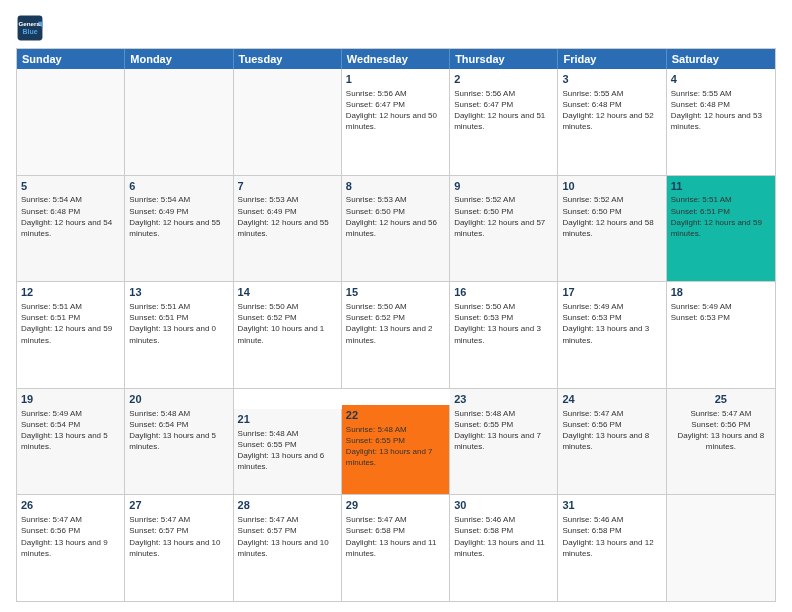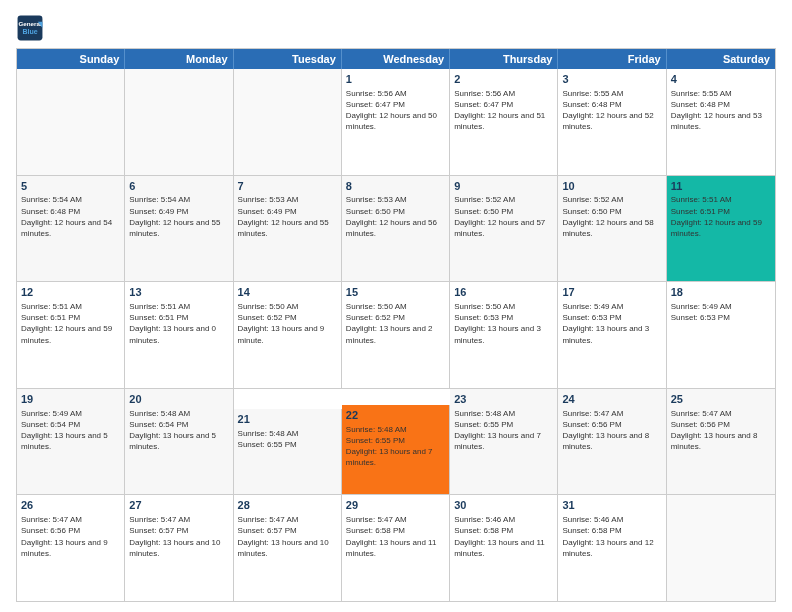--- a/index.html
+++ b/index.html
@@ -54,21 +54,21 @@
       display: grid;
       grid-template-columns: repeat(7, 1fr);
       background: #2a6db5;
     }
     .cal-header-cell {
       color: #fff;
       font-size: 11px;
       font-weight: bold;
       padding: 4px 5px;
       border-right: 1px solid #5590cc;
-      text-align: right;
+      text-align: left;
     }
     .cal-header-cell:last-child { border-right: none; }
     .cal-body {
       flex: 1;
       display: flex;
       flex-direction: column;
     }
     .cal-row {
       display: grid;
       grid-template-columns: repeat(7, 1fr);
@@ -211,21 +211,21 @@
           <div class="cal-cell">
             <div class="day-num">13</div>
             <div class="cell-text">Sunrise: 5:51 AM</div>
             <div class="cell-text">Sunset: 6:51 PM</div>
             <div class="cell-text">Daylight: 13 hours and 0 minutes.</div>
           </div>
           <div class="cal-cell">
             <div class="day-num">14</div>
             <div class="cell-text">Sunrise: 5:50 AM</div>
             <div class="cell-text">Sunset: 6:52 PM</div>
-            <div class="cell-text">Daylight: 13 hours and 9 minute.</div>
+            <div class="cell-text">Daylight: 10 hours and 1 minute.</div>
           </div>
           <div class="cal-cell">
             <div class="day-num">15</div>
             <div class="cell-text">Sunrise: 5:50 AM</div>
             <div class="cell-text">Sunset: 6:52 PM</div>
             <div class="cell-text">Daylight: 13 hours and 2 minutes.</div>
           </div>
           <div class="cal-cell">
             <div class="day-num">16</div>
             <div class="cell-text">Sunrise: 5:50 AM</div>
@@ -254,40 +254,41 @@
           <div class="cal-cell" style="background: rgb(247, 247, 247);">
             <div class="day-num">20</div>
             <div class="cell-text">Sunrise: 5:48 AM</div>
             <div class="cell-text">Sunset: 6:54 PM</div>
             <div class="cell-text">Daylight: 13 hours and 5 minutes.</div>
           </div>
           <div class="cal-cell" style="background: rgb(247, 247, 247); margin-top: 20px;">
             <div class="day-num">21</div>
             <div class="cell-text">Sunrise: 5:48 AM</div>
             <div class="cell-text">Sunset: 6:55 PM</div>
+            <div class="cell-text">Daylight: 13 hours and 6 minutes.</div>
           </div>
           <div class="cal-cell" style="background: #f97316; margin-top: 16px;">
             <div class="day-num">22</div>
             <div class="cell-text">Sunrise: 5:48 AM</div>
             <div class="cell-text">Sunset: 6:55 PM</div>
             <div class="cell-text">Daylight: 13 hours and 7 minutes.</div>
           </div>
           <div class="cal-cell" style="background: rgb(247, 247, 247);">
             <div class="day-num">23</div>
             <div class="cell-text">Sunrise: 5:48 AM</div>
             <div class="cell-text">Sunset: 6:55 PM</div>
             <div class="cell-text">Daylight: 13 hours and 7 minutes.</div>
           </div>
           <div class="cal-cell" style="background: rgb(247, 247, 247);">
             <div class="day-num">24</div>
             <div class="cell-text">Sunrise: 5:47 AM</div>
             <div class="cell-text">Sunset: 6:56 PM</div>
             <div class="cell-text">Daylight: 13 hours and 8 minutes.</div>
           </div>
-          <div class="cal-cell" style="background: rgb(247, 247, 247);">
+          <div class="cal-cell" style="background: rgb(247, 247, 247); text-align: center;">
             <div class="day-num">25</div>
             <div class="cell-text">Sunrise: 5:47 AM</div>
             <div class="cell-text">Sunset: 6:56 PM</div>
             <div class="cell-text">Daylight: 13 hours and 8 minutes.</div>
           </div>
         </div>
         <div class="cal-row">
           <div class="cal-cell">
             <div class="day-num">26</div>
             <div class="cell-text">Sunrise: 5:47 AM</div>

